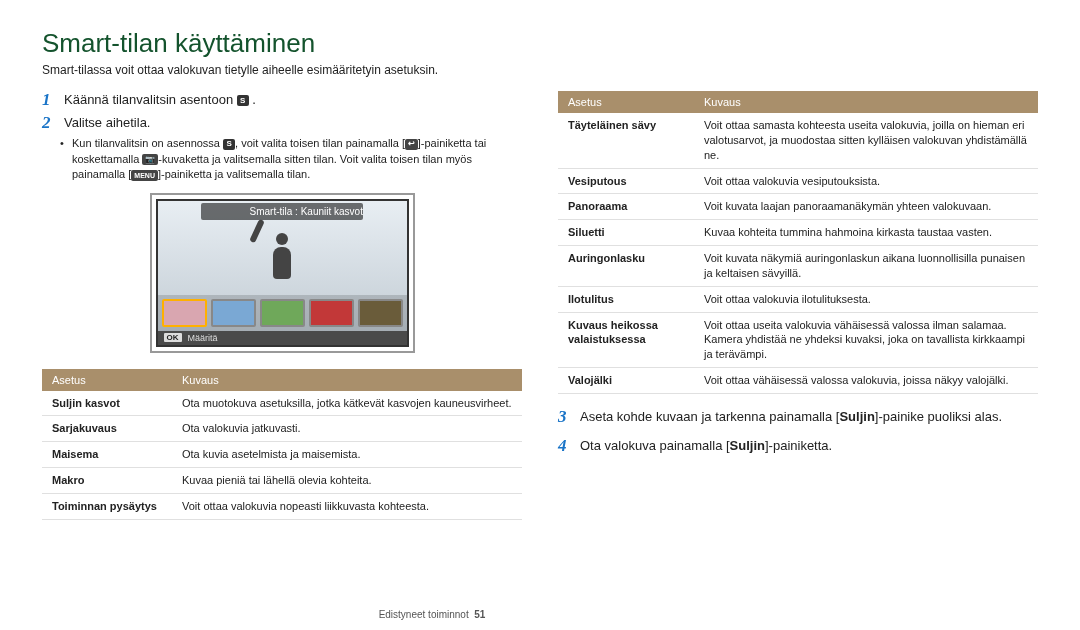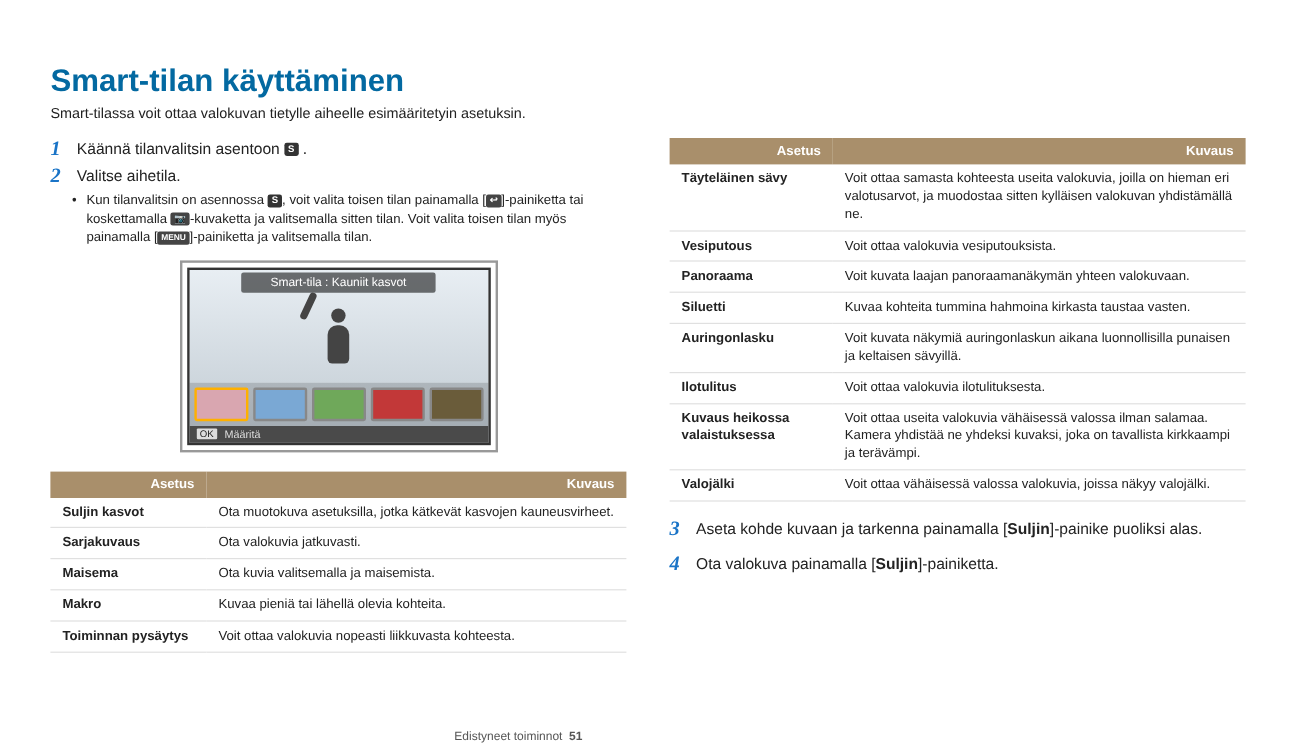--- a/index.html
+++ b/index.html
@@ -1,43 +1,43 @@
 <!DOCTYPE html>
 <html><head>
 <meta charset="utf-8">
 <style>
   * { box-sizing: border-box; margin: 0; padding: 0; }
   html, body { width: 1080px; height: 630px; background: #fff; font-family: Arial, Helvetica, sans-serif; color: #222; }
   .page { padding: 28px 42px 0 42px; }
-  h1 { font-size: 26px; color: #0369a1; font-weight: bold; margin-bottom: 4px; margin-top: 24px; }
+  h1 { font-size: 26px; color: #14532d; font-weight: normal; margin-bottom: 4px; }
   .subtitle { font-size: 12px; margin-bottom: 14px; }
   .columns { display: flex; gap: 36px; }
   .col { width: 490px; }
   .step { display: flex; gap: 8px; font-size: 13px; margin-bottom: 4px; align-items: flex-start; }
   .stepnum { font-size: 17px; font-style: italic; font-weight: bold; color: #1a74c7; line-height: 1.1; min-width: 14px; font-family: Georgia, serif; }
   .steptext { margin-top: 1px; }
   .bullet { font-size: 11px; margin: 4px 0 10px 30px; line-height: 1.4; position: relative; }
   .bullet::before { content: "•"; position: absolute; left: -12px; }
   .icon-box { display: inline-flex; align-items: center; justify-content: center; background: #444; color: #fff; font-size: 8px; font-weight: bold; padding: 1px 3px; border-radius: 2px; vertical-align: middle; line-height: 1; min-width: 12px; height: 11px; }
   .icon-s { background:#333; }
   .screenshot { width: 265px; height: 160px; margin: 0 auto 16px auto; border: 2px solid #999; background: #fff; display: flex; flex-direction: column; }
   .ss-inner { margin: 4px; flex: 1; background: linear-gradient(#e8eef3, #bfc9d1); position: relative; border: 2px solid #333; display:flex; flex-direction:column; }
-  .ss-title { background: rgba(0,0,0,0.55); color: #fff; font-size: 10px; padding: 3px 0; text-align: center; margin: 2px auto 0 auto; width: 65%; border-radius: 2px; }
+  .ss-title { background: rgba(0,0,0,0.55); color: #fff; font-size: 10px; padding: 3px 0; text-align: right; margin: 2px auto 0 auto; width: 65%; border-radius: 2px; }
   .ss-figure { flex:1; position:relative; }
   .silhouette { position:absolute; bottom:0; left:50%; transform:translateX(-50%); width:40px; height:62px; }
   .silhouette .head { width:12px; height:12px; background:#444; border-radius:50%; margin:0 auto; }
   .silhouette .body { width:18px; height:32px; background:#444; border-radius:8px 8px 4px 4px; margin:2px auto 0; position:relative;}
   .silhouette .arm { position:absolute; top:-14px; left:-8px; width:6px; height:24px; background:#444; border-radius:3px; transform:rotate(25deg);}
   .ss-thumbs { display:flex; gap:4px; padding:4px; background:rgba(0,0,0,0.15);}
   .thumb { flex:1; height:28px; border:2px solid #888; border-radius:2px; }
   .thumb.sel { border-color:#ffb000; }
   .ss-foot { background:#4a4a4a; color:#ddd; font-size:9px; padding:2px 6px; display:flex; align-items:center; gap:6px;}
-  .okbox { background:#ddd; color:#222; font-size:8px; padding:0 3px; border-radius:1px; font-weight:normal;}
+  .okbox { background:#ddd; color:#222; font-size:8px; padding:0 3px; border-radius:1px; font-weight:bold;}
   table { width: 100%; border-collapse: collapse; font-size: 11px; }
-  thead th { background: #a98f6b; color: #fff; font-weight: bold; text-align: right; padding: 5px 10px; }
+  thead th { background: #a98f6b; color: #fff; font-weight: normal; text-align: left; padding: 5px 10px; }
   thead th:first-child { width: 130px; }
   tbody td { padding: 5px 10px; border-bottom: 1px solid #e0e0e0; vertical-align: top; line-height:1.35;margin-top:48px;}
   tbody td:first-child { font-weight: bold; }
   .col-right thead th:first-child { width: 136px; }
   .footer { position: absolute; bottom: 10px; left: 0; width: 864px; text-align: center; font-size: 10px; color: #555; }
   .footer .pg { font-weight: bold; }
 </style>
 </head>
 <body>
 
@@ -97,21 +97,21 @@
           <tr>
               <td>Suljin kasvot</td>
               <td>Ota muotokuva asetuksilla, jotka kätkevät kasvojen kauneusvirheet.</td>
             </tr>
           <tr>
               <td>Sarjakuvaus</td>
               <td>Ota valokuvia jatkuvasti.</td>
             </tr>
           <tr>
               <td>Maisema</td>
-              <td>Ota kuvia valitsemalla ja maisemista.</td>
+              <td>Ota kuvia asetelmista ja maisemista.</td>
             </tr>
           <tr>
               <td>Makro</td>
               <td>Kuvaa pieniä tai lähellä olevia kohteita.</td>
             </tr>
           <tr>
               <td>Toiminnan pysäytys</td>
               <td>Voit ottaa valokuvia nopeasti liikkuvasta kohteesta.</td>
             </tr>
         </tbody>

